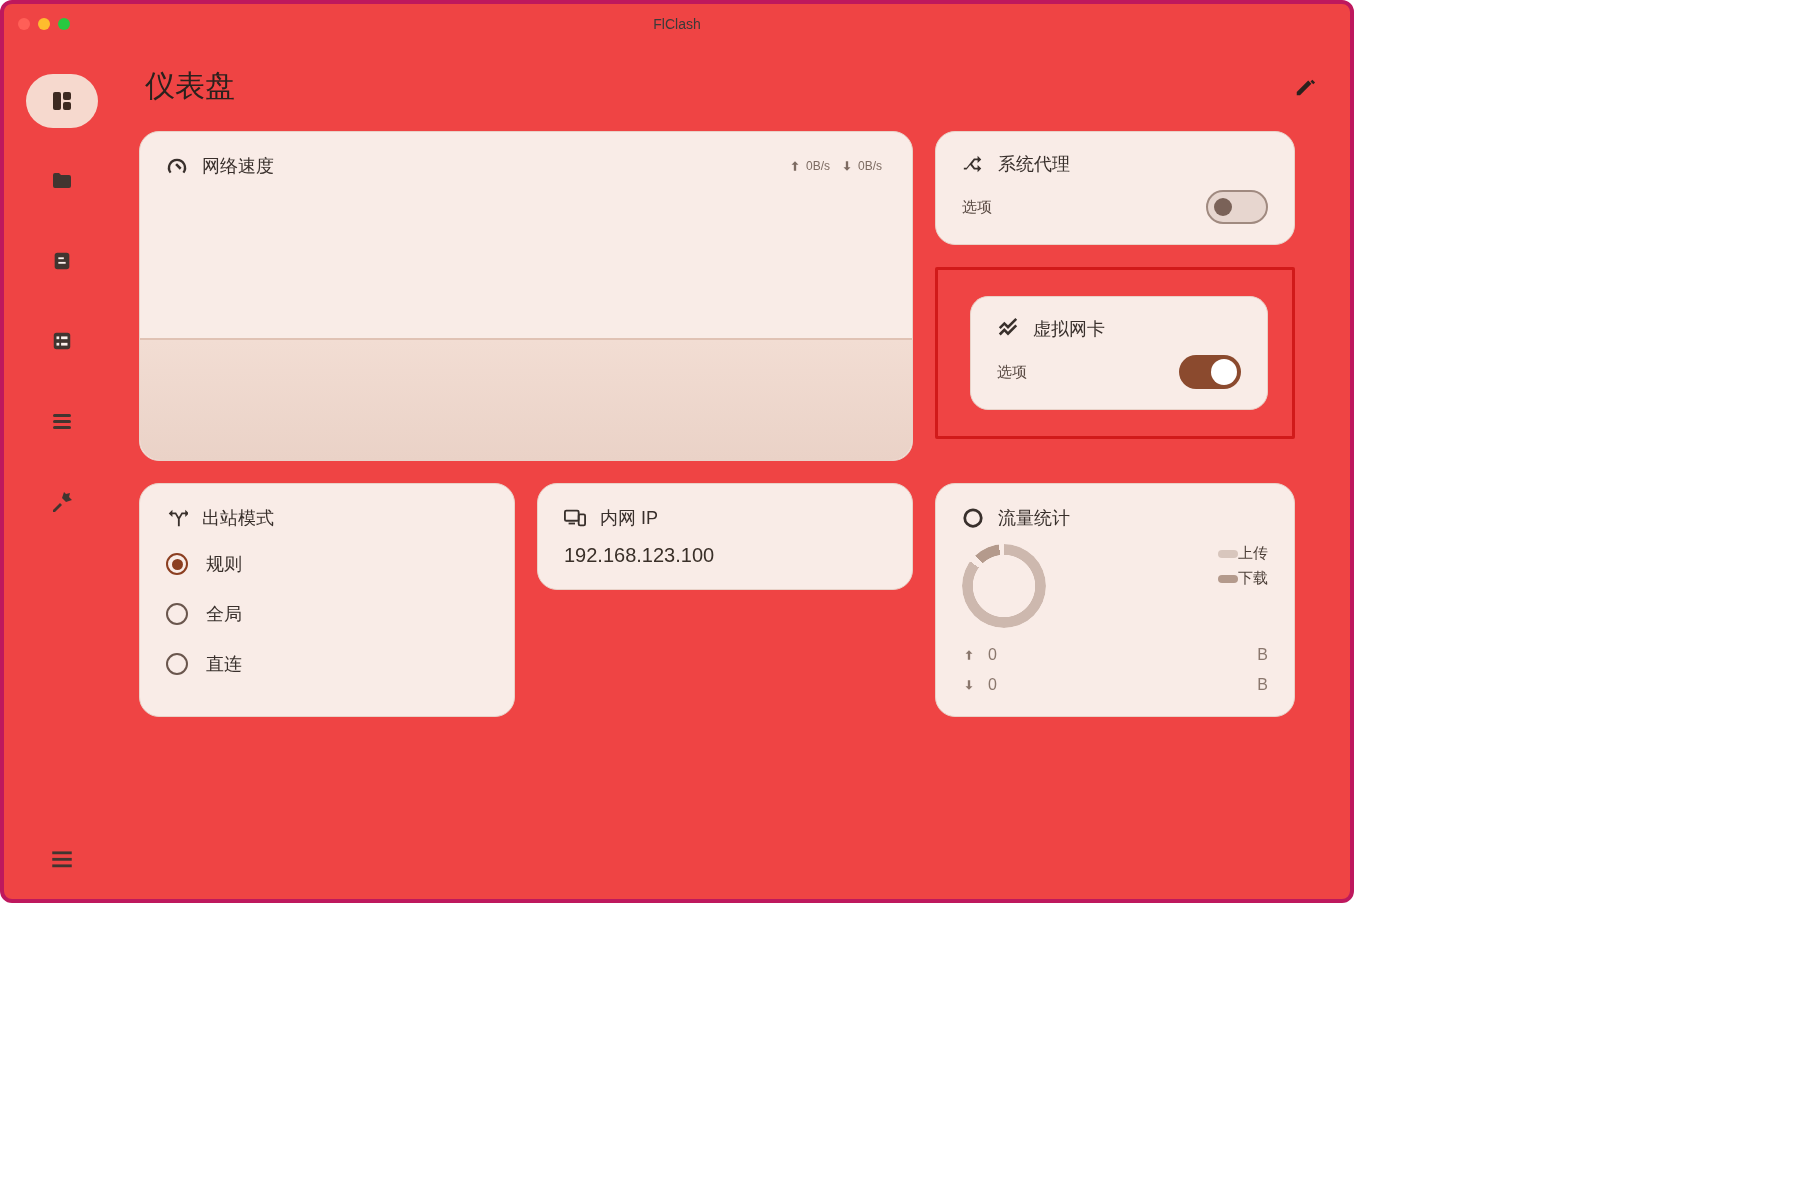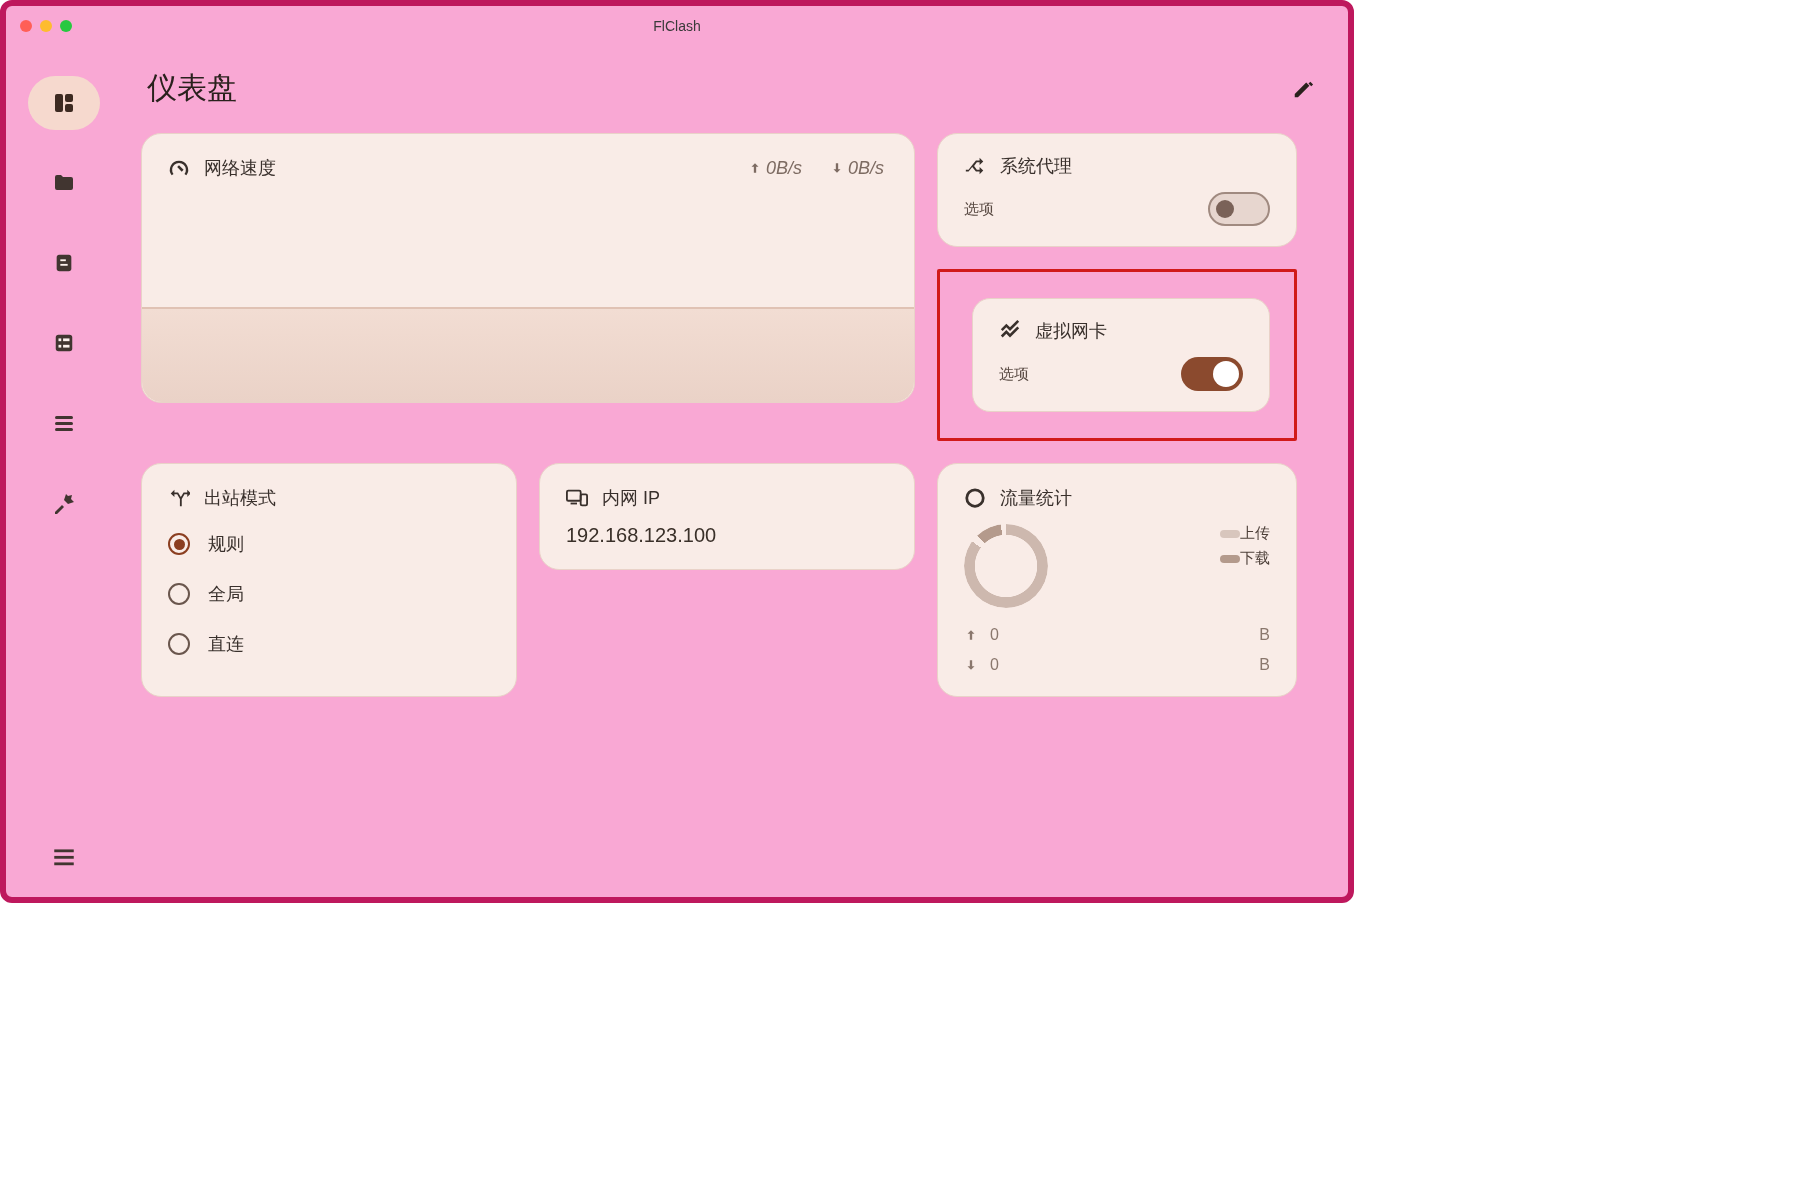--- a/index.html
+++ b/index.html
@@ -5,23 +5,23 @@
   * { box-sizing: border-box; margin: 0; padding: 0; }
   body {
     font-family: -apple-system, BlinkMacSystemFont, "Segoe UI", sans-serif;
     background: #fff;
     width: 1354px;
     height: 903px;
     overflow: hidden;
   }
   .window {
     width: 100%; height: 100%;
-    background: #f9a8d4;
+    background: #ef4444;
     border-radius: 12px;
-    border: 6px solid #be185d;
+    border: 4px solid #be185d;
     display: flex;
     flex-direction: column;
   }
   .titlebar {
     height: 40px;
     display: flex;
     align-items: center;
     padding: 0 14px;
     position: relative;
   }
@@ -89,28 +89,28 @@
   .card-header {
     display: flex; align-items: center; gap: 14px;
     font-size: 18px; font-weight: 500;
   }
   .card-header .icon-slot { width: 22px; height: 22px; display:flex; align-items:center; justify-content:center; }
   .speed-card {
     grid-column: 1 / span 2;
     grid-row: 1;
     padding: 0;
     display: flex; flex-direction: column;
-    height: 270px;
+    height: 330px;
   }
   .speed-header {
     display: flex; align-items: center; justify-content: space-between;
     padding: 22px 30px 10px 26px;
   }
   .speed-title { display:flex; align-items:center; gap:14px; font-size:18px; font-weight:500;}
-  .speed-rates { display:flex; gap:28px; color:#7d6b62; font-size:18px;font-style:italic; }
+  .speed-rates { display:flex; gap:10px; color:#7d6b62; font-size:12px; }
   .speed-rates span { display:flex; align-items:center; gap:4px; }
   .speed-chart {
     flex:1;
     background: linear-gradient(#f9ece7 0%, #f9ece7 55%, #e0c2b4 55%, #e0c2b4 56%, #f2ddd3 56%, #ead2c7 100%);
     border-bottom-left-radius: 20px;
     border-bottom-right-radius: 20px;
   }
   .side-col1 { grid-column: 3; grid-row: 1; display:flex; flex-direction:column; gap:22px; }
   .toggle-card { padding: 20px 26px; }
   .toggle-row { display:flex; align-items:center; justify-content:space-between; margin-top:14px;}

